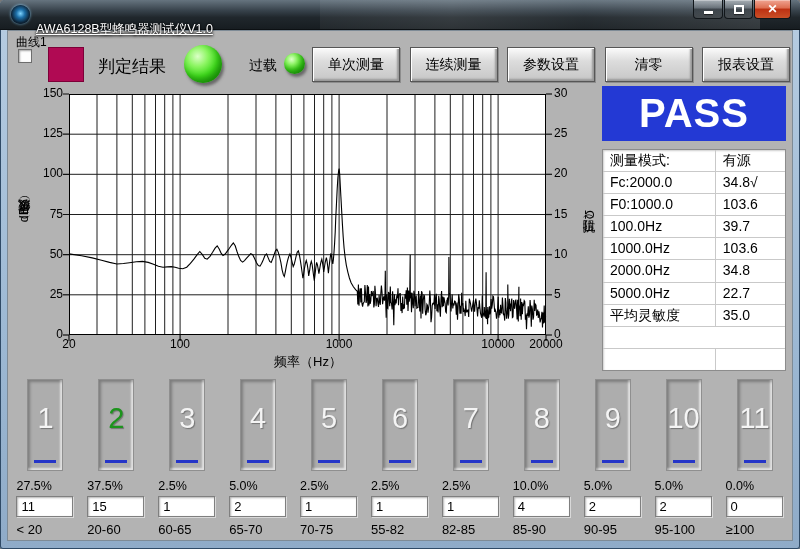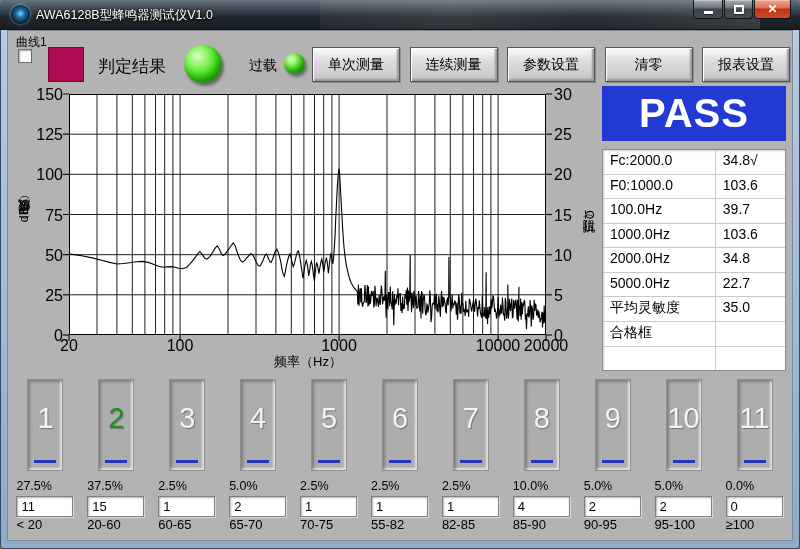--- a/index.html
+++ b/index.html
@@ -2,21 +2,21 @@
 <html><head>
 <meta charset="utf-8">
 <style>
   html,body{margin:0;padding:0;background:#777;}
   *{box-sizing:border-box;font-family:"Liberation Sans",sans-serif;}
   .window{position:relative;width:800px;height:549px;background:linear-gradient(180deg,#b7cde2,#9db9d4 60%,#8fabc8);border-radius:5px 5px 3px 3px;overflow:hidden;box-shadow:0 0 0 1px #2f4a66 inset;}
   
   .titlebar{position:absolute;left:0;top:0;right:0;height:30px;background:linear-gradient(180deg,#66747f 0%,#39444d 35%,#20272c 60%,#171d21 100%);border-bottom:1px solid #0c1013;}
   .titlebar:after{content:"";position:absolute;left:40%;top:0;width:55%;height:100%;background:linear-gradient(90deg,rgba(255,255,255,.05),rgba(255,255,255,.10) 30%,rgba(255,255,255,.04) 60%,rgba(255,255,255,.12));}
   .app-icon{position:absolute;left:11px;top:5px;width:19px;height:19px;border-radius:50%;background:radial-gradient(circle at 50% 45%,#7fd4ff 0%,#1d6fa8 30%,#0d2438 65%,#081018 100%);box-shadow:0 0 3px #8fd4ff,0 1px 1px rgba(0,0,0,.7);}
-  .title-text{position:absolute;left:36px;top:7px;color:#fff;font-size:12.5px;text-shadow:0 1px 3px #000,0 0 2px rgba(0,0,0,.8);white-space:nowrap;z-index:2;}
+  .title-text{position:absolute;left:36px;top:21px;color:#fff;font-size:12.5px;text-shadow:0 1px 3px #000,0 0 2px rgba(0,0,0,.8);white-space:nowrap;z-index:2;text-decoration:underline;}
   .winbtns{position:absolute;right:9px;top:0;display:flex;z-index:3;}
   .winbtn{height:19px;border:1px solid #11161a;border-top:none;border-radius:0 0 4px 4px;background:linear-gradient(180deg,rgba(255,255,255,.35),rgba(255,255,255,.10) 45%,rgba(0,0,0,.25) 50%,rgba(255,255,255,.08));display:flex;align-items:center;justify-content:center;color:#fff;font-size:11px;margin-left:1px;cursor:default;box-shadow:inset 0 1px 0 rgba(255,255,255,.35);}
   .winbtn.min{width:30px;}
   .winbtn.max{width:29px;}
   .winbtn.close{width:37px;background:linear-gradient(180deg,#f0a492 0%,#dd6d50 45%,#bd3012 50%,#c94f27 100%);font-weight:bold;font-size:12px;}
   .min-glyph{display:block;width:9px;height:3px;background:#fff;box-shadow:0 1px 1px rgba(0,0,0,.6);margin-top:6px;}
   .max-glyph{display:block;width:10px;height:9px;border:2px solid #fff;box-shadow:0 1px 1px rgba(0,0,0,.5);}
   
   .client{position:absolute;left:7px;top:30px;width:786px;height:511px;background:#b3b3b3;border:1px solid #7e8b96;}
   .lbl{position:absolute;color:#000;}
@@ -26,21 +26,21 @@
   .swatch{position:absolute;left:40px;top:16px;width:36px;height:35px;background:#b00a53;border:1px solid #7d0038;}
   .judge-label{left:90px;top:24px;font-size:17px;}
   .led{position:absolute;border-radius:50%;background:radial-gradient(circle at 36% 30%,#dcffc8 0%,#8cf562 28%,#3fd91c 55%,#1cae08 80%,#108802 100%);box-shadow:2px 3px 3px rgba(90,90,90,.85),inset -3px -4px 6px rgba(15,90,5,.45);}
   .led.big{left:176px;top:14px;width:38px;height:38px;}
   .led.small{left:276px;top:22px;width:21px;height:21px;}
   .overload-label{left:241px;top:26px;font-size:14px;}
   .btnrow{position:absolute;left:304px;top:16px;width:478px;height:27px;display:flex;justify-content:space-between;}
   .lvbtn{width:88px;height:35px;font-size:14px;color:#000;background:linear-gradient(180deg,#fbfbfb,#dcdcdc 40%,#c6c6c6);border:1px solid #565656;box-shadow:inset 1px 1px 0 #ffffff,inset -2px -2px 2px #989898,1px 1px 0 #8d8d8d;display:flex;align-items:center;justify-content:center;cursor:default;}
   
   .plot-svg{position:absolute;left:61px;top:63px;overflow:visible;background:#fff;}
-  .tick{position:absolute;font-size:16px;color:#000;}
+  .tick{position:absolute;font-size:12px;color:#000;}
   .ytickL{left:27px;width:28px;text-align:right;}
   .ytickR{left:546px;width:30px;text-align:left;}
   .xtick{top:306px;width:60px;text-align:center;}
   .yaxis-title-left{position:absolute;left:8px;top:63px;height:241px;display:flex;align-items:center;}
   .yaxis-title-left span{writing-mode:vertical-rl;transform:rotate(180deg);font-size:12.5px;color:#000;}
   .yaxis-title-right{position:absolute;left:572px;top:63px;height:241px;display:flex;align-items:center;}
   .yaxis-title-right span{writing-mode:vertical-rl;font-size:12.5px;color:#000;}
   .xaxis-title{position:absolute;left:200px;width:200px;top:322px;text-align:center;font-size:13px;color:#000;}
   
   .pass-banner{position:absolute;left:594px;top:55px;width:184px;height:55px;background:#2339d4;color:#fff;font-size:40px;font-weight:bold;display:flex;align-items:center;justify-content:center;letter-spacing:1px;}
@@ -52,21 +52,21 @@
   
   .bins{position:absolute;left:2px;right:2px;top:346px;bottom:1px;display:flex;}
   .bin{flex:1;display:flex;flex-direction:column;align-items:center;}
   .bin-track{position:relative;width:36px;height:92px;margin-top:2px;background:#adadad;border:1px solid #8f8f8f;box-shadow:inset 2px 2px 3px rgba(0,0,0,.28),inset -2px -2px 2px rgba(255,255,255,.65);}
   .bin-num{position:absolute;left:0;right:0;top:22px;text-align:center;font-size:29px;color:#f4f4f4;text-shadow:1px 1px 1px rgba(60,60,60,.5);}
   .bin-num.green{color:#1c941c;}
   .bin-fill{position:absolute;left:6px;right:6px;bottom:7px;height:3px;background:#2535c8;}
   .bin-sub{width:58px;text-align:left;}
   .bin-pct{font-size:12.5px;color:#000;margin-top:8px;}
   .bin-input{width:57px;height:21px;margin-top:3px;border:1px solid #7f7f7f;box-shadow:inset 1px 1px 2px rgba(0,0,0,.3),1px 1px 0 #d9d9d9;background:#fff;font-size:13px;padding:0 0 0 4px;color:#000;}
-  .bin-range{font-size:13px;color:#000;}
+  .bin-range{font-size:13px;color:#000;margin-top:5px;}
 </style>
 </head>
 <body>
 
 <div class="window">
   <div class="titlebar">
     <div class="app-icon"></div>
     <div class="title-text">AWA6128B型蜂鸣器测试仪V1.0</div>
     <div class="winbtns">
       <div class="winbtn min">
@@ -177,20 +177,24 @@
         <span>灵敏度级（dB）</span>
       </div>
     <div class="yaxis-title-right">
         <span>阻抗（Ω）</span>
       </div>
     <div class="xaxis-title">频率（Hz）</div>
 
     <div class="pass-banner">PASS</div>
     <div class="result-table" id="result-table">
         <div class="trow">
+          <div class="tcell-l">测量模式:</div>
+          <div class="tcell-r">有源</div>
+        </div>
+        <div class="trow">
           <div class="tcell-l">Fc:2000.0</div>
           <div class="tcell-r">34.8√</div>
         </div>
         <div class="trow">
           <div class="tcell-l">F0:1000.0</div>
           <div class="tcell-r">103.6</div>
         </div>
         <div class="trow">
           <div class="tcell-l">100.0Hz</div>
           <div class="tcell-r">39.7</div>
@@ -205,21 +209,20 @@
         </div>
         <div class="trow">
           <div class="tcell-l">5000.0Hz</div>
           <div class="tcell-r">22.7</div>
         </div>
         <div class="trow">
           <div class="tcell-l">平均灵敏度</div>
           <div class="tcell-r">35.0</div>
         </div>
         <div class="trow">
-          <div class="tcell-l">合格框</div>
           <div class="tcell-r"></div>
         </div>
         <div class="trow">
           <div class="tcell-l"></div>
           <div class="tcell-r"></div>
         </div>
       </div>
 
     <div class="bins" id="bins">
         <div class="bin">

